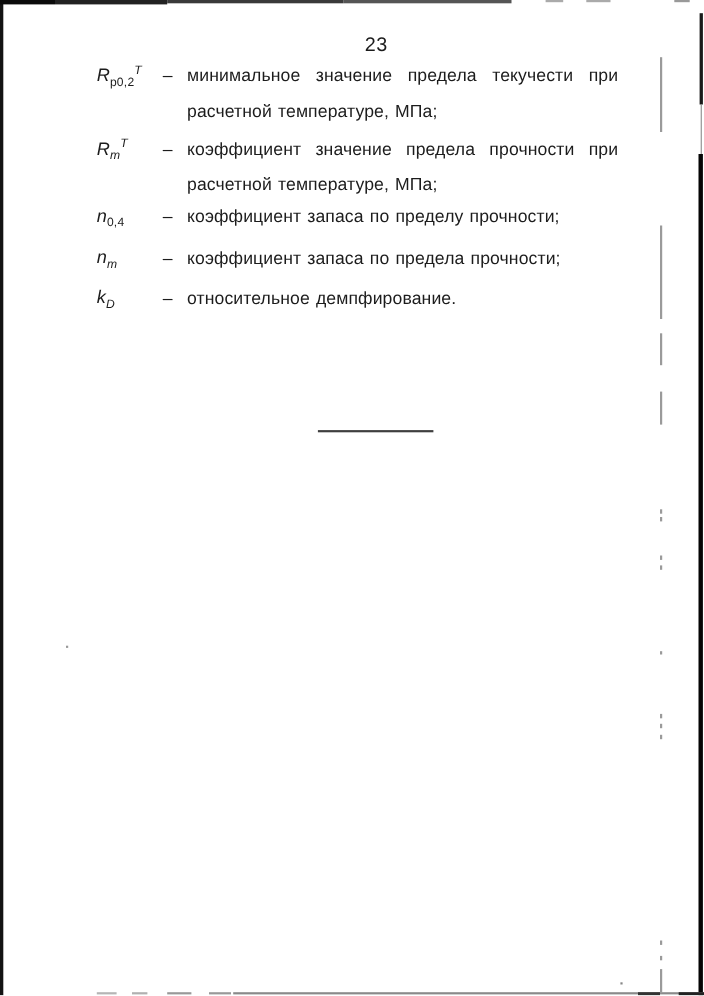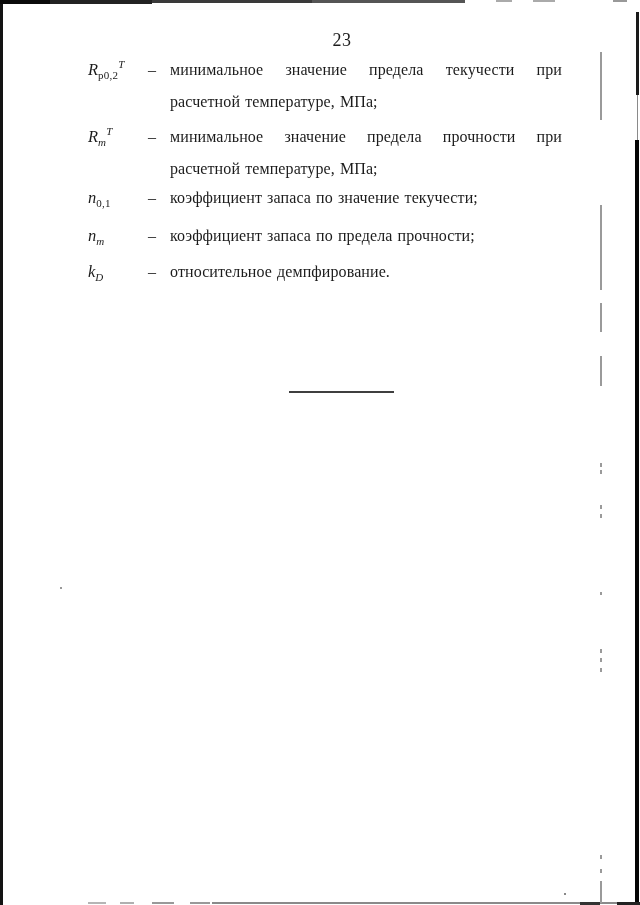--- a/index.html
+++ b/index.html
@@ -1,21 +1,21 @@
 <!DOCTYPE html>
 <html><head>
 <meta charset="utf-8">
 <style>
   html,body{margin:0;padding:0;background:#ffffff;}
   .page{
     position:relative;
     width:640px;height:905px;
     background:#ffffff;
     overflow:hidden;
-    font-family:Liberation Serif, serif;
+    font-family:Liberation Sans, sans-serif;
     color:#1c1c1c;
   }
   
   .page-number{
     position:absolute;top:30px;left:130px;width:424px;
     text-align:center;font-size:18px;line-height:20px;
     letter-spacing:0.5px;
   }
   
   .def-row{position:absolute;left:88px;width:475px;font-size:16px;}
@@ -69,27 +69,27 @@
 
     <div class="def-row" style="top:54px">
       <span class="sym"><i>R</i><sub>p0,2</sub><sup>T</sup></span>
       <span class="dash">–</span>
       <span class="desc">минимальное значение предела текучести при расчетной температуре, МПа;</span>
     </div>
 
     <div class="def-row" style="top:121px">
       <span class="sym"><i>R</i><sub>m</sub><sup>T</sup></span>
       <span class="dash">–</span>
-      <span class="desc">минимальное значение предела прочности при расчетной температуре, МПа;</span>
+      <span class="desc">коэффициент значение предела прочности при расчетной температуре, МПа;</span>
     </div>
 
     <div class="def-row" style="top:182px">
-      <span class="sym"><i>n</i><sub>0,1</sub><sup></sup></span>
+      <span class="sym"><i>n</i><sub>0,4</sub><sup></sup></span>
       <span class="dash">–</span>
-      <span class="desc">коэффициент запаса по значение текучести;</span>
+      <span class="desc">коэффициент запаса по пределу прочности;</span>
     </div>
 
     <div class="def-row" style="top:220px">
       <span class="sym"><i>n</i><sub>m</sub><sup></sup></span>
       <span class="dash">–</span>
       <span class="desc">коэффициент запаса по предела прочности;</span>
     </div>
 
     <div class="def-row" style="top:256px">
       <span class="sym"><i>k</i><sub>D</sub><sup></sup></span>

